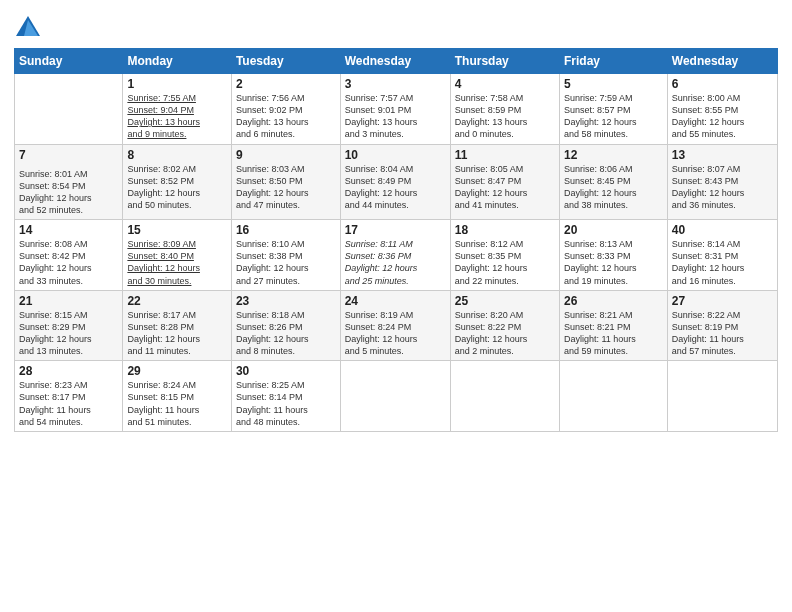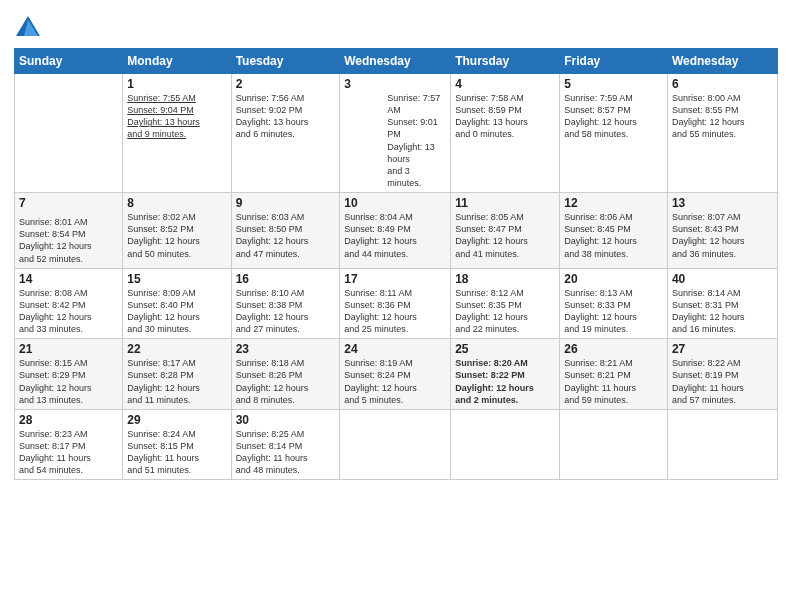--- a/index.html
+++ b/index.html
@@ -147,21 +147,21 @@
           </td>
           <td>
             <div class="day-number">2</div>
             <div class="day-info" style="white-space: pre-line;">Sunrise: 7:56 AM
 Sunset: 9:02 PM
 Daylight: 13 hours
 and 6 minutes.</div>
           </td>
           <td>
             <div class="day-number">3</div>
-            <div class="day-info" style="white-space: pre-line; margin-left: 43px;">Sunrise: 7:57 AM
+            <div class="day-info" style="white-space: pre-line;">Sunrise: 7:57 AM
 Sunset: 9:01 PM
 Daylight: 13 hours
 and 3 minutes.</div>
           </td>
           <td>
             <div class="day-number">4</div>
             <div class="day-info" style="white-space: pre-line;">Sunrise: 7:58 AM
 Sunset: 8:59 PM
 Daylight: 13 hours
 and 0 minutes.</div>
@@ -235,35 +235,35 @@
         <tr>
           <td>
             <div class="day-number">14</div>
             <div class="day-info" style="white-space: pre-line;">Sunrise: 8:08 AM
 Sunset: 8:42 PM
 Daylight: 12 hours
 and 33 minutes.</div>
           </td>
           <td>
             <div class="day-number">15</div>
-            <div class="day-info" style="white-space: pre-line;">Sunrise: 8:09 AM
+            <div class="day-info" style="white-space: pre-line; text-decoration: underline;">Sunrise: 8:09 AM
 Sunset: 8:40 PM
 Daylight: 12 hours
 and 30 minutes.</div>
           </td>
           <td>
             <div class="day-number">16</div>
             <div class="day-info" style="white-space: pre-line;">Sunrise: 8:10 AM
 Sunset: 8:38 PM
 Daylight: 12 hours
 and 27 minutes.</div>
           </td>
           <td>
             <div class="day-number">17</div>
-            <div class="day-info" style="white-space: pre-line;">Sunrise: 8:11 AM
+            <div class="day-info" style="white-space: pre-line; font-style: italic;">Sunrise: 8:11 AM
 Sunset: 8:36 PM
 Daylight: 12 hours
 and 25 minutes.</div>
           </td>
           <td>
             <div class="day-number">18</div>
             <div class="day-info" style="white-space: pre-line;">Sunrise: 8:12 AM
 Sunset: 8:35 PM
 Daylight: 12 hours
 and 22 minutes.</div>
@@ -307,21 +307,21 @@
           </td>
           <td>
             <div class="day-number">24</div>
             <div class="day-info" style="white-space: pre-line;">Sunrise: 8:19 AM
 Sunset: 8:24 PM
 Daylight: 12 hours
 and 5 minutes.</div>
           </td>
           <td>
             <div class="day-number">25</div>
-            <div class="day-info" style="white-space: pre-line; font-weight: bold;">Sunrise: 8:20 AM
+            <div class="day-info" style="white-space: pre-line;">Sunrise: 8:20 AM
 Sunset: 8:22 PM
 Daylight: 12 hours
 and 2 minutes.</div>
           </td>
           <td>
             <div class="day-number">26</div>
             <div class="day-info" style="white-space: pre-line;">Sunrise: 8:21 AM
 Sunset: 8:21 PM
 Daylight: 11 hours
 and 59 minutes.</div>

